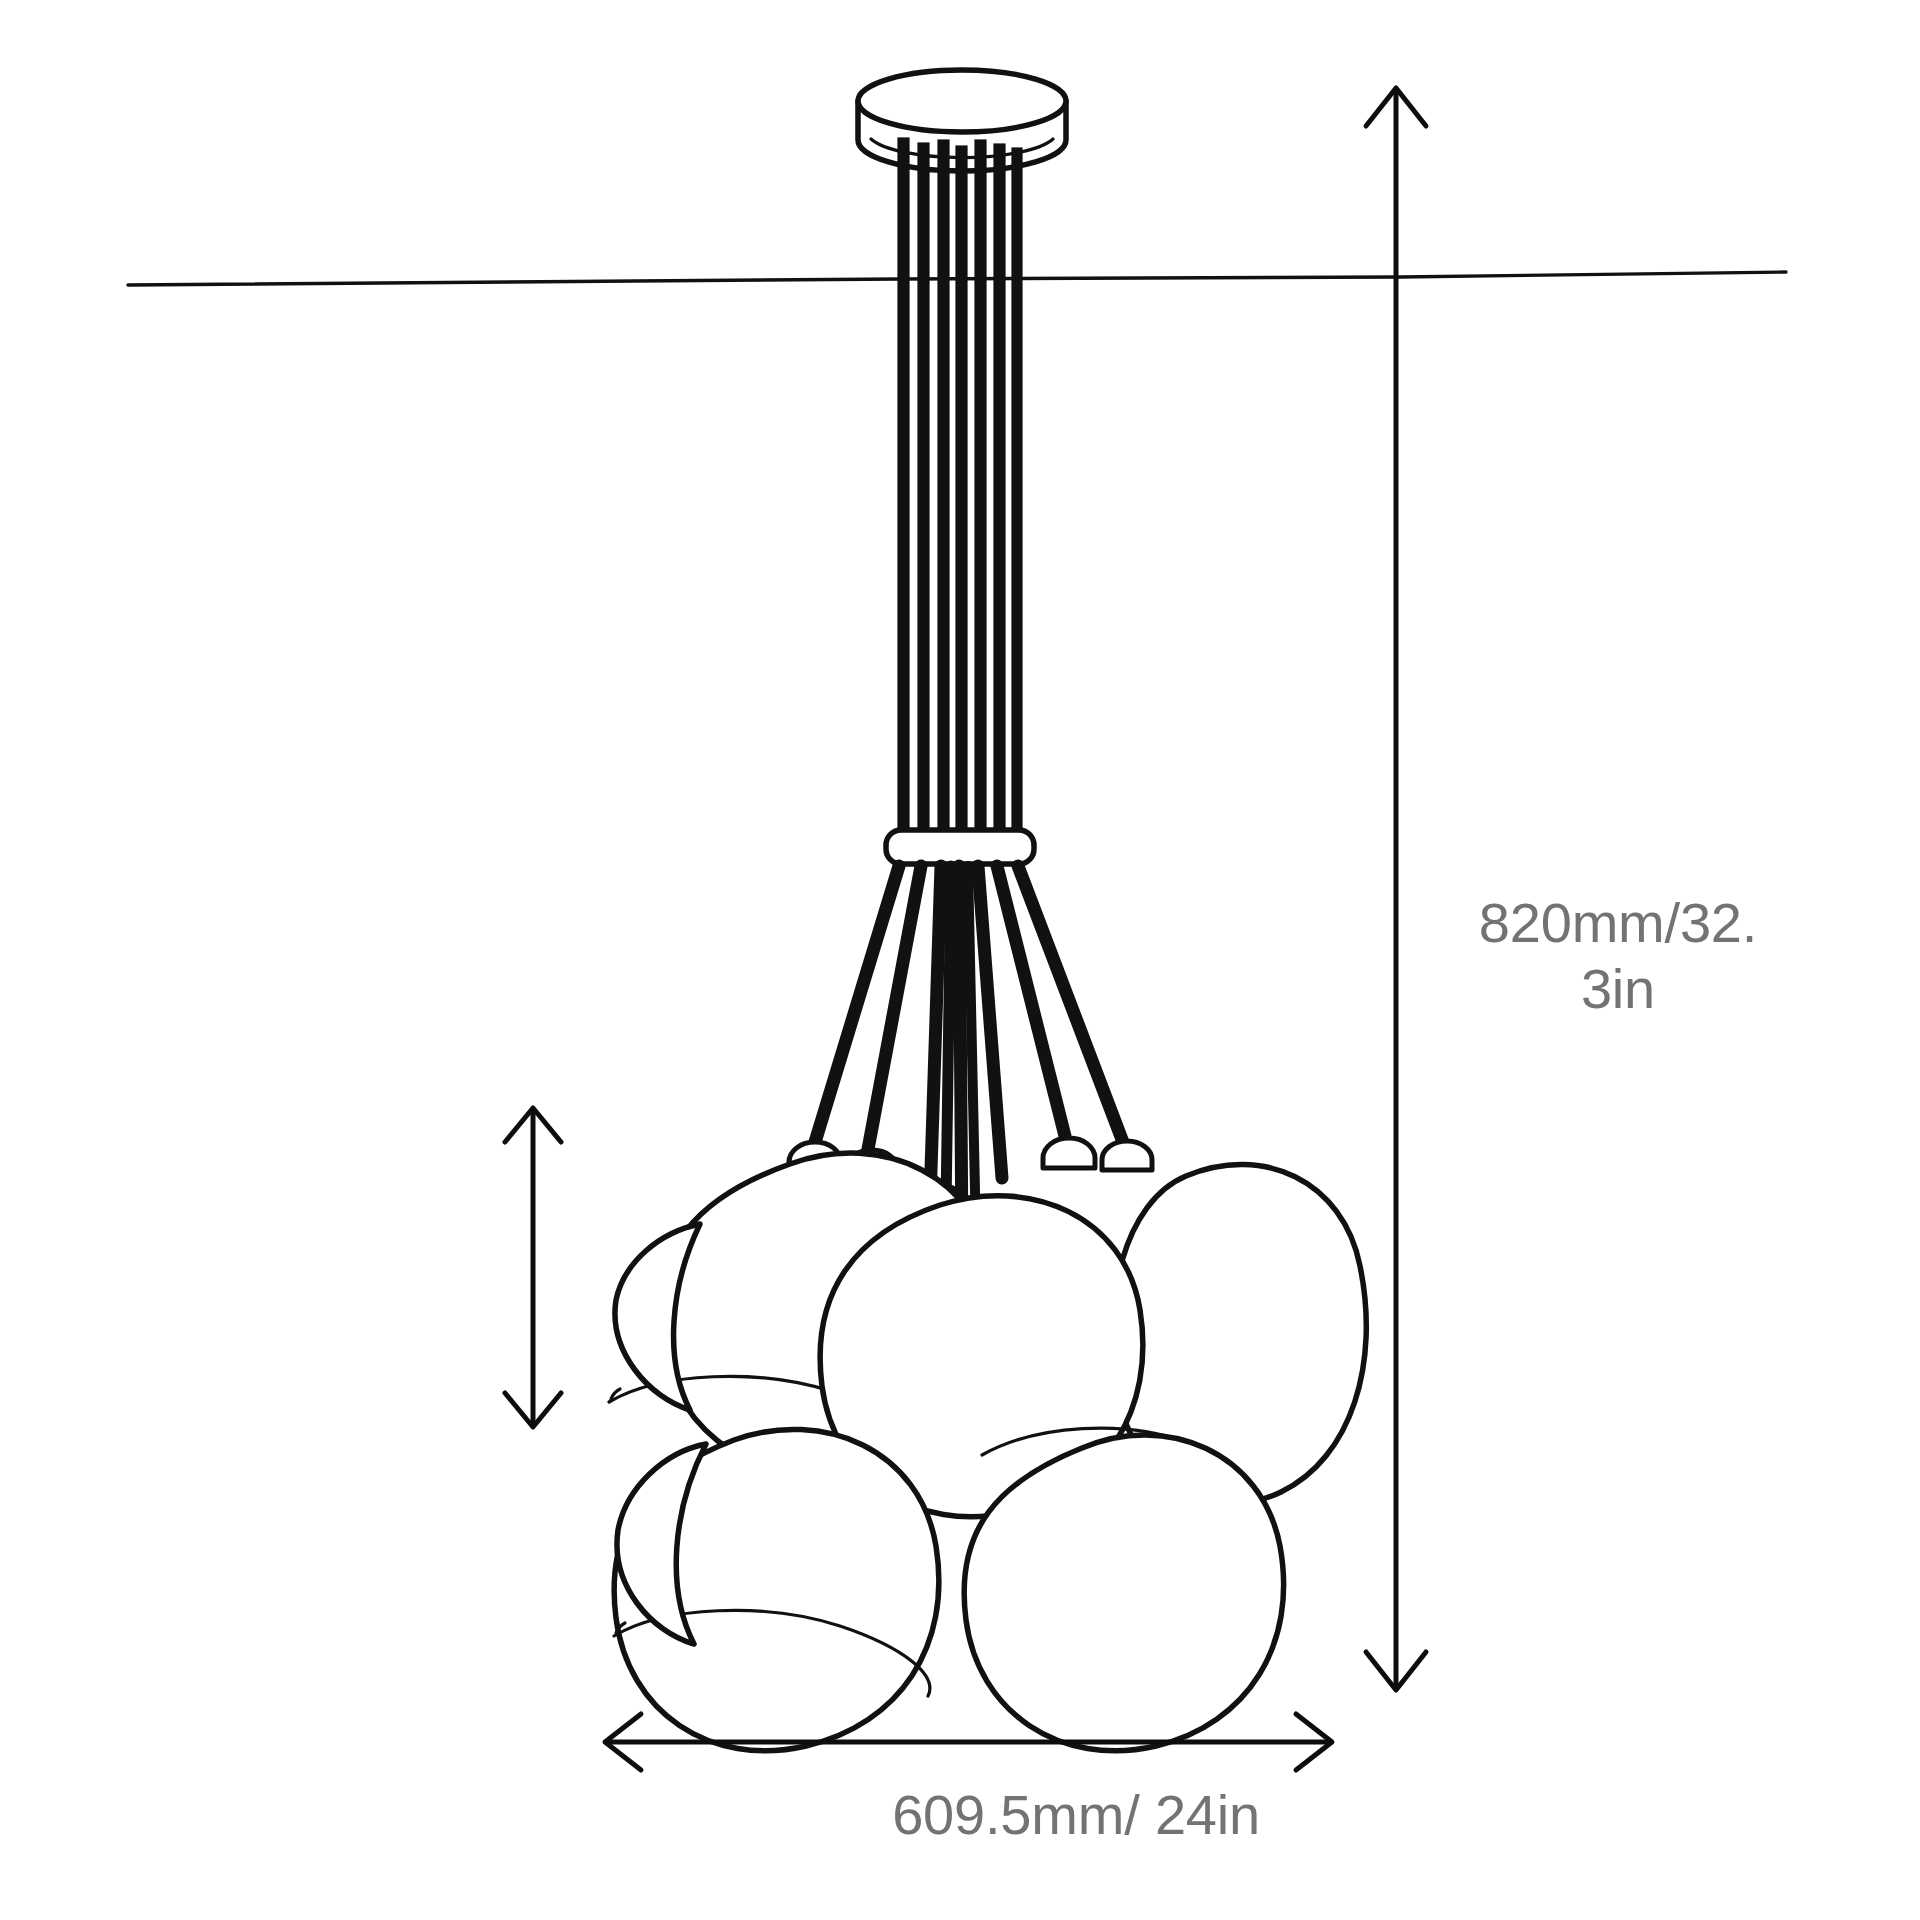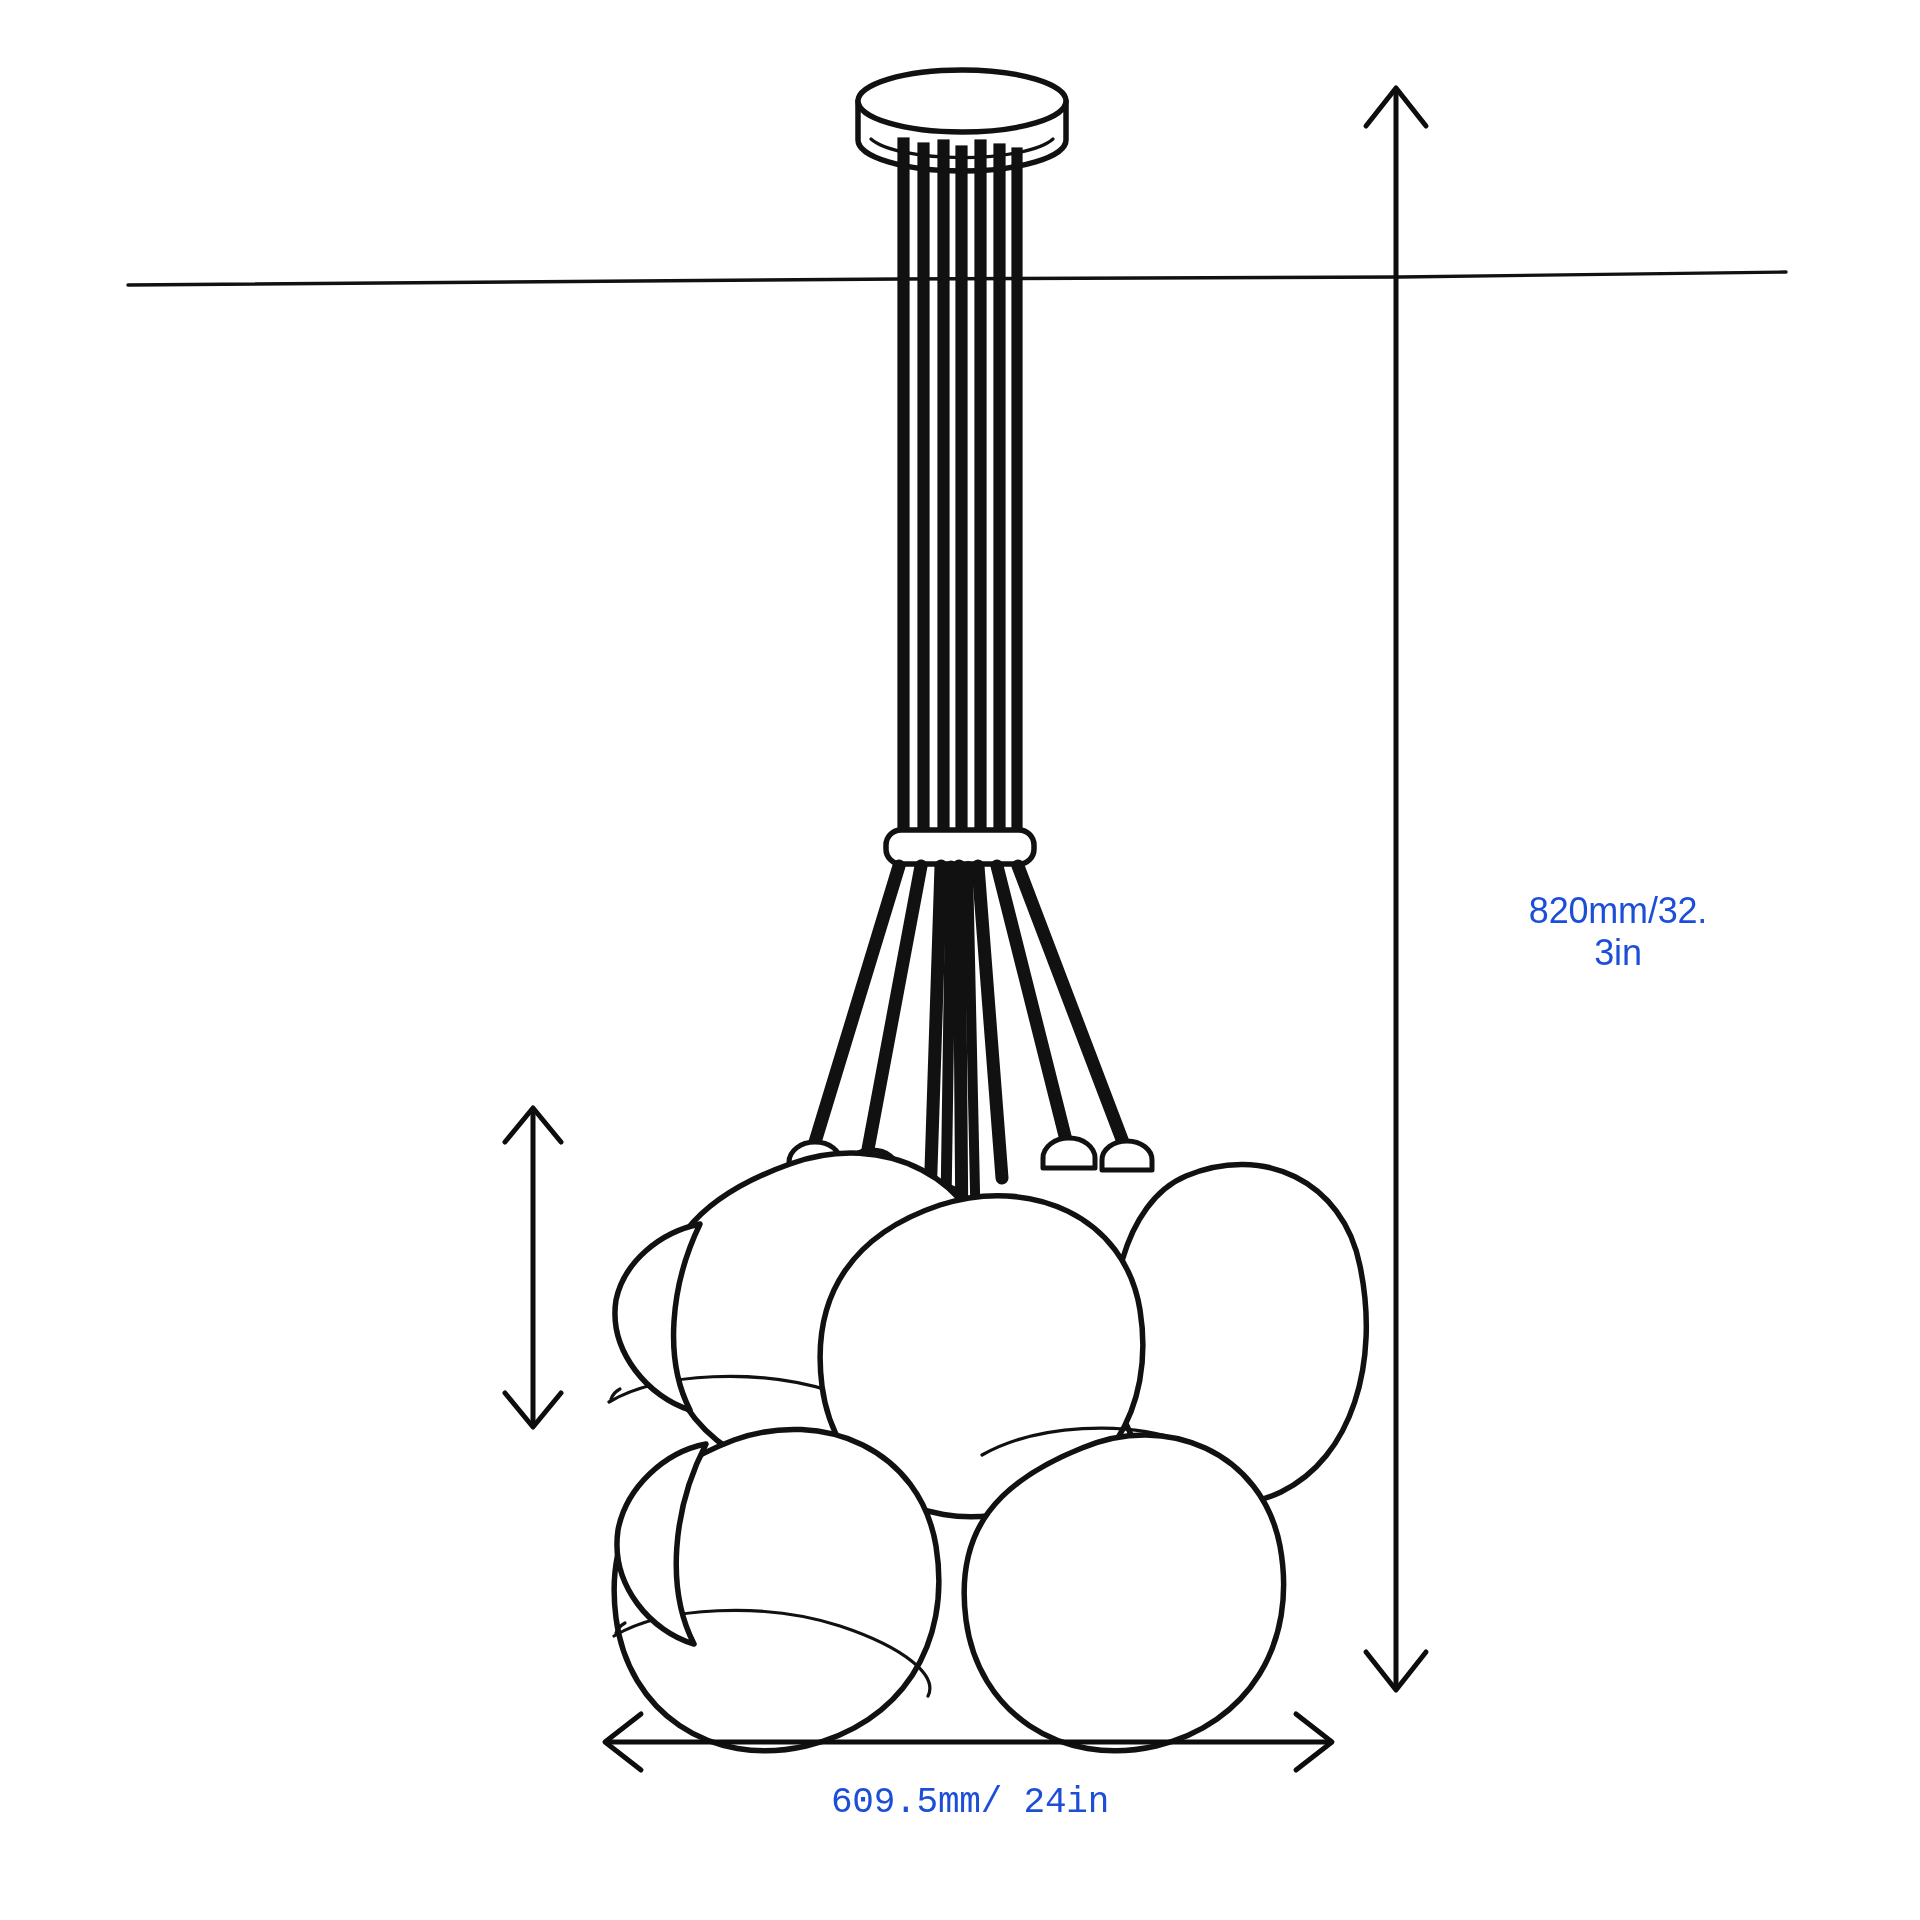--- a/index.html
+++ b/index.html
@@ -18,23 +18,23 @@
   #drawing {
     position: absolute;
     left: 0;
     top: 0;
     width: 1920px;
     height: 1920px;
     display: block;
   }
   .dim-label {
     position: absolute;
-    color: #1d4ed8;
+    color: #737373;
     font-family: "Liberation Sans", sans-serif;
-    font-size: 36px;
+    font-size: 56px;
     line-height: 1.18;
     letter-spacing: -0.2px;
     white-space: pre-line;
     -webkit-font-smoothing: antialiased;
   }
   #label-height {
     left: 1478px;
     top: 890px;
     width: 280px;
     text-align: center;
@@ -42,22 +42,21 @@
   #label-shade {
     left: 262px;
     top: 1232px;
     width: 380px;
     text-align: left;
   }
   #label-width {
     left: 680px;
     top: 1782px;
     width: 580px;
-    text-align: center;
-    font-family: Liberation Mono, monospace;
+    text-align: right;
   }
 </style>
 </head>
 <body>
 
 <div id="page">
 
   <svg id="drawing" viewBox="0 0 1920 1920" xmlns="http://www.w3.org/2000/svg">
 
     <defs>

